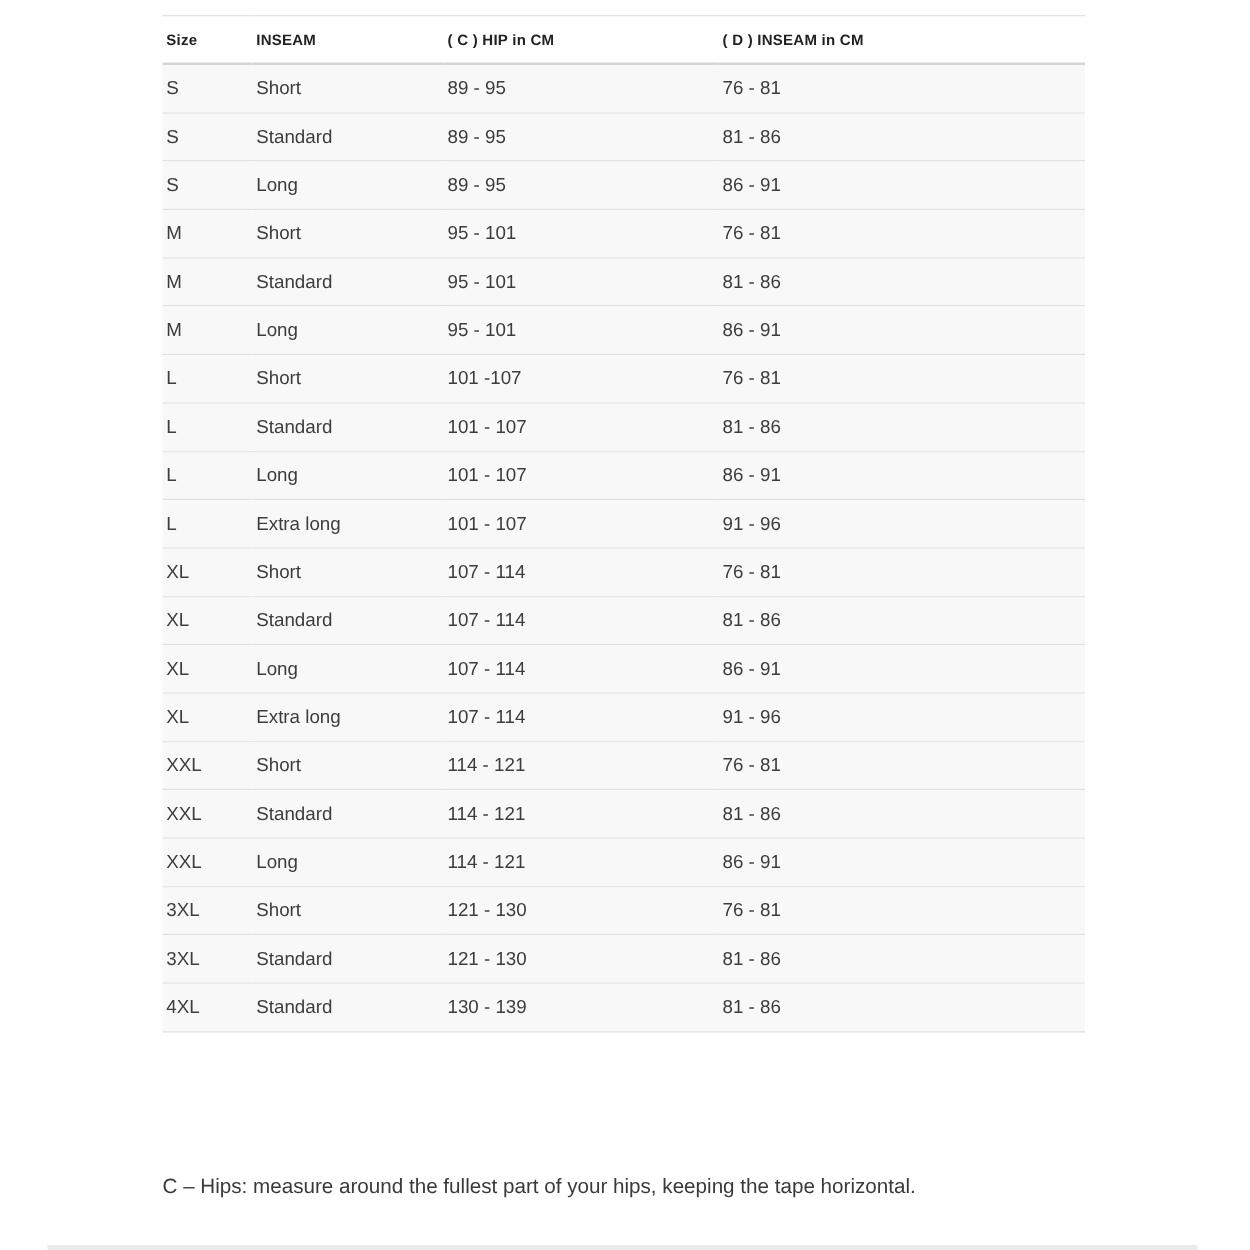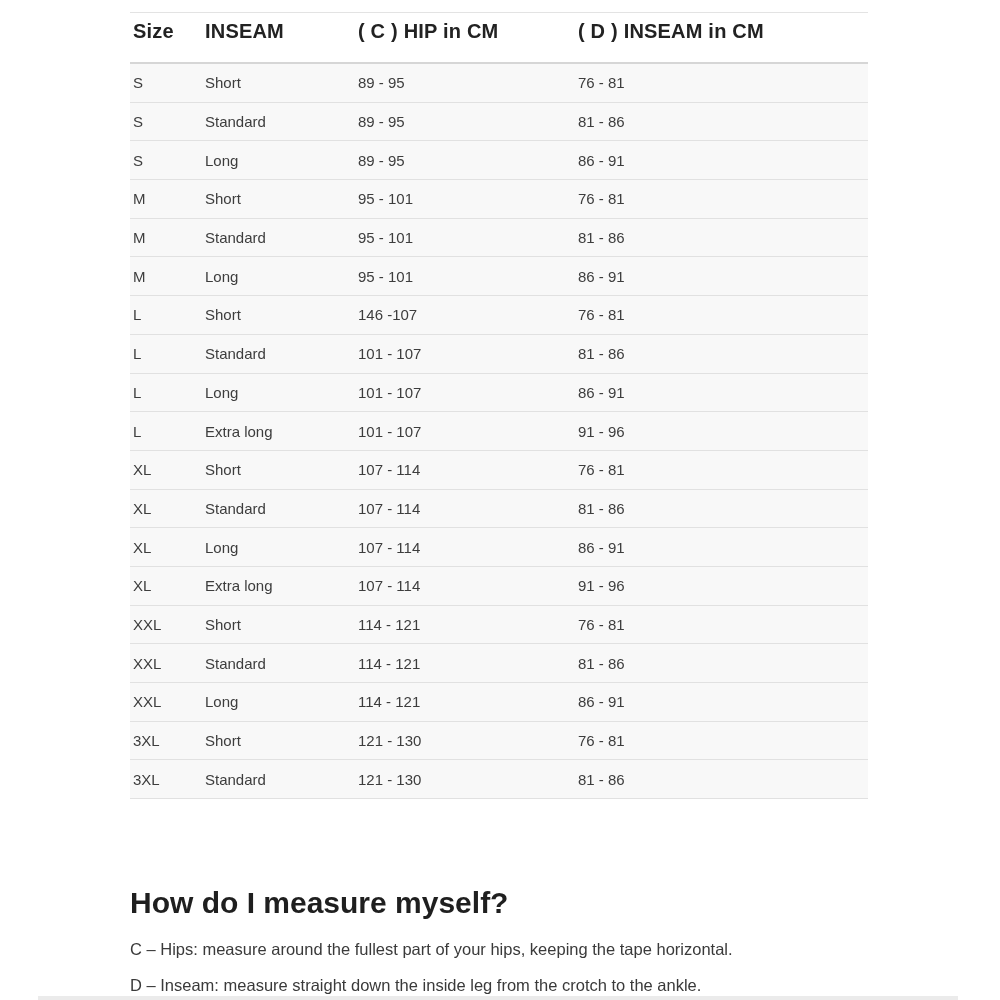--- a/index.html
+++ b/index.html
@@ -25,28 +25,28 @@
   }
   table.size-table {
     width: 100%;
     border-collapse: separate;
     border-spacing: 0;
     table-layout: fixed;
   }
   table.size-table th {
     text-align: left;
     vertical-align: middle;
-    font-size: 20px;
+    font-size: 12px;
     font-weight: 700;
     color: #222222;
     background: #ffffff;
     border-top: 1px solid #e3e3e3;
     border-bottom: 2px solid #d6d6d6;
     height: 37px;
-    padding: 0 0 12px 3px;
+    padding: 0 0 0 3px;
     letter-spacing: 0.2px;
   }
   table.size-table td {
     text-align: left;
     vertical-align: middle;
     font-size: 15px;
     color: #3d3d3d;
     background: #f8f8f8;
     border-bottom: 1px solid #e1e1e1;
     height: 37.7px;
@@ -139,21 +139,21 @@
           </tr>
           <tr>
             <td>M</td>
             <td>Long</td>
             <td>95 - 101</td>
             <td>86 - 91</td>
           </tr>
           <tr>
             <td>L</td>
             <td>Short</td>
-            <td>146 -107</td>
+            <td>101 -107</td>
             <td>76 - 81</td>
           </tr>
           <tr>
             <td>L</td>
             <td>Standard</td>
             <td>101 - 107</td>
             <td>81 - 86</td>
           </tr>
           <tr>
             <td>L</td>
@@ -214,25 +214,29 @@
             <td>Short</td>
             <td>121 - 130</td>
             <td>76 - 81</td>
           </tr>
           <tr>
             <td>3XL</td>
             <td>Standard</td>
             <td>121 - 130</td>
             <td>81 - 86</td>
           </tr>
+          <tr>
+            <td>4XL</td>
+            <td>Standard</td>
+            <td>130 - 139</td>
+            <td>81 - 86</td>
+          </tr>
         </tbody>
     </table>
   </div>
 
-  <h2 class="measure-heading">How do I measure myself?</h2>
 
   <p class="measure-line line-c">C – Hips: measure around the fullest part of your hips, keeping the tape horizontal.</p>
 
-  <p class="measure-line line-d">D – Inseam: measure straight down the inside leg from the crotch to the ankle.</p>
 
   <div class="bottom-partial-element"></div>
 
 </div>
 
 </body></html>

